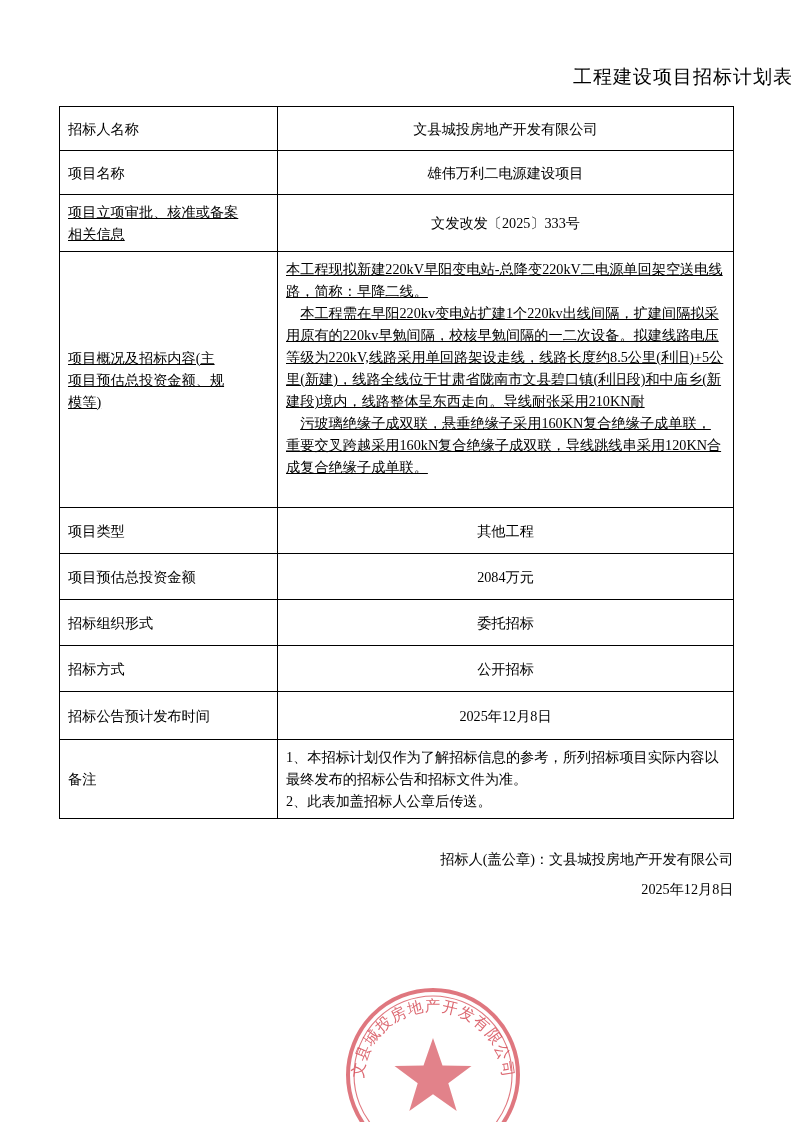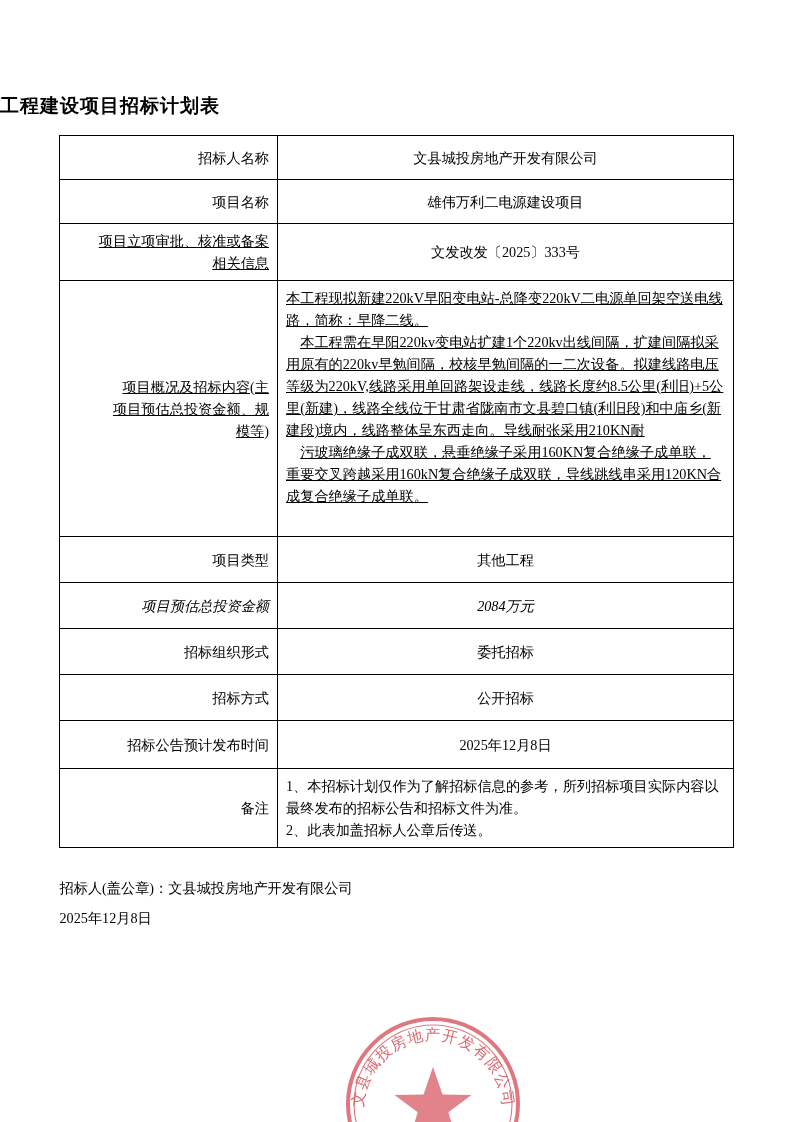--- a/index.html
+++ b/index.html
@@ -16,62 +16,62 @@
     overflow: hidden;
   }
   .page {
     position: relative;
     width: 793px;
     height: 1122px;
     box-sizing: border-box;
     padding: 0;
   }
   .doc-title {
-    text-align: left;
+    text-align: right;
     font-size: 19px;
-    font-weight: bold;
+    font-weight: normal;
     letter-spacing: 1px;
-    margin-top: 93px;
+    margin-top: 64px;
     margin-bottom: 16px;
   }
   table.main {
     border-collapse: collapse;
     width: 674px;
     margin: 0 auto;
     table-layout: fixed;
   }
   table.main td {
     border: 1px solid #000000;
     font-size: 14.2px;
     line-height: 1.55;
     vertical-align: middle;
     padding: 6px 8px;
   }
   td.label {
     width: 218px;
-    text-align: right;
+    text-align: left;
   }
   td.value {
     text-align: center;
   }
   .label-2line {
     line-height: 1.5;
     text-decoration: underline;
   }
   td.value-left {
     text-align: left;
     padding: 8px 10px 10px 10px;
     line-height: 1.62;
   }
   .row-h1 { height: 44px; }
   .row-h2 { height: 44px; }
   .row-h3 { height: 44px; }
   .row-h4 { height: 50px; }
   .row-h6 { height: 46px; }
-  .row-h7 { height: 46px; font-style: italic; }
+  .row-h7 { height: 46px; }
   .row-h8 { height: 46px; }
   .row-h9 { height: 46px; }
   .row-h10 { height: 48px; }
   .row-remark { height: 78px; }
   .desc p {
     margin: 0;
     text-indent: 0;
     text-decoration: underline;
   }
   .desc p.ind {
@@ -82,21 +82,21 @@
     padding: 6px 10px;
     line-height: 1.62;
   }
   .footer {
     width: 674px;
     margin: 26px auto 0 auto;
     position: relative;
     font-size: 14.2px;
   }
   .footer-line {
-    text-align: left;
+    text-align: right;
     line-height: 2.1;
     position: relative;
     z-index: 1;
   }
   .stamp {
     position: absolute;
     left: 344px;
     top: 922px;
     width: 178px;
     height: 178px;

